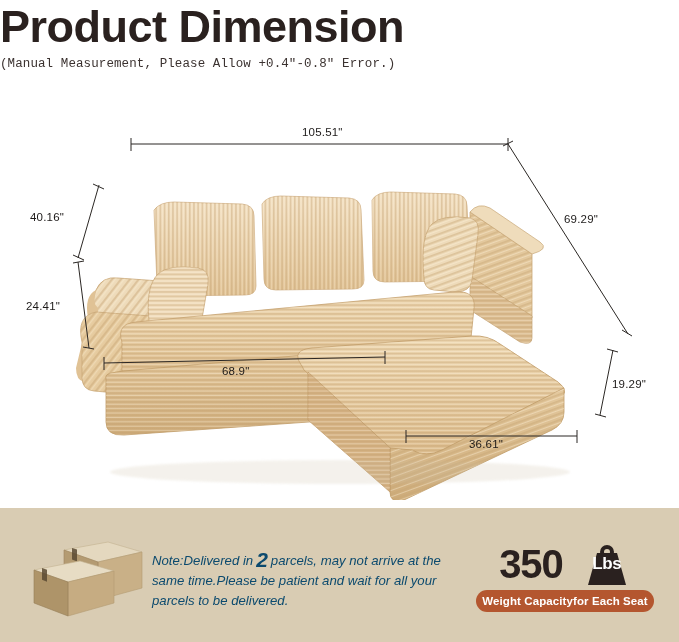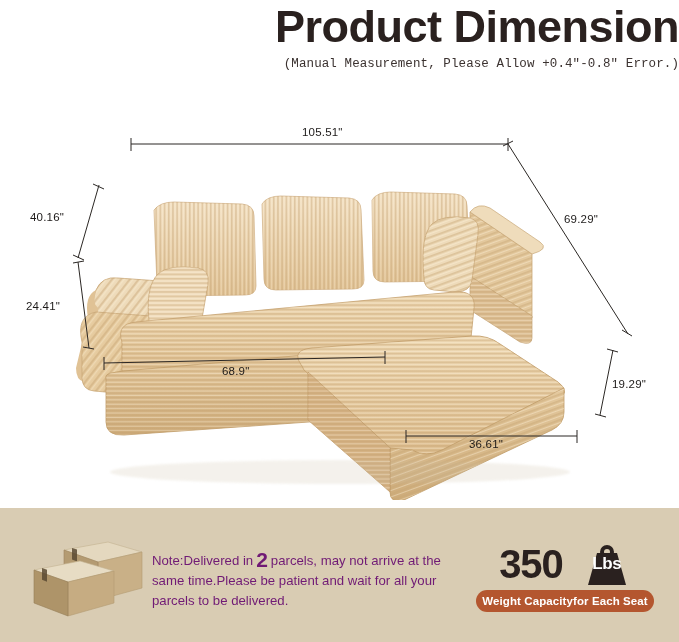--- a/index.html
+++ b/index.html
@@ -9,21 +9,21 @@
     font-family: "Liberation Sans", sans-serif;
     overflow: hidden;
   }
   #page {
     position: relative;
     width: 679px; height: 642px;
     background: #ffffff;
   }
 
   
-  #header { position: absolute; left: 0; top: 0; width: 679px; height: 76px; text-align: right; }
+  #header { position: absolute; left: 0; top: 0; width: 679px; height: 76px; text-align: left; }
   #title {
     font-size: 45px; font-weight: 700; letter-spacing: -0.5px;
     color: #2a211f; line-height: 1; padding-top: 4px;
     font-family: "Liberation Sans", sans-serif;
   }
   #subtitle {
     font-size: 12.5px; color: #3b3230; margin-top: 8px; letter-spacing: 0.1px; font-family: Liberation Mono, monospace;
   }
 
   
@@ -37,21 +37,21 @@
   }
 
   
   #banner {
     position: absolute; left: 0; top: 508px; width: 679px; height: 134px;
     background: #d9ccb3;
   }
   #boxes { position: absolute; left: 26px; top: 28px; width: 120px; height: 82px; }
   #note {
     position: absolute; left: 152px; top: 42px; width: 300px;
-    font-size: 13.2px; line-height: 20px; color: #701a75;
+    font-size: 13.2px; line-height: 20px; color: #0c4a6e; font-style: italic;
   }
   #note .big { font-size: 21px; font-weight: 700; vertical-align: -2px; padding: 0 3px; }
 
   #weight { position: absolute; left: 470px; top: 30px; width: 190px; height: 80px; }
   #weight-row { display: flex; align-items: center; justify-content: center; gap: 20px; height: 52px; }
   #weight-num {
     font-size: 40px; font-weight: 700; color: #2a211f; letter-spacing: -1px; line-height: 1;
   }
   #weight-icon { position: relative; width: 48px; height: 46px; }
   #lbs-text {

